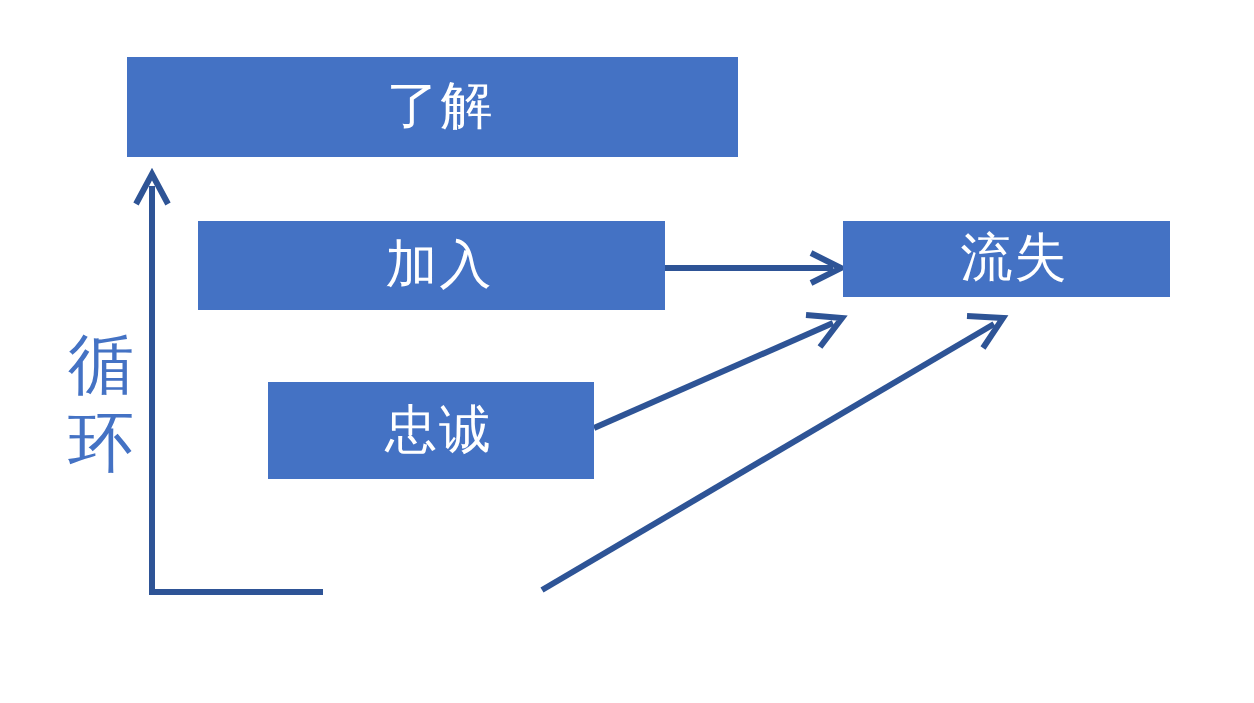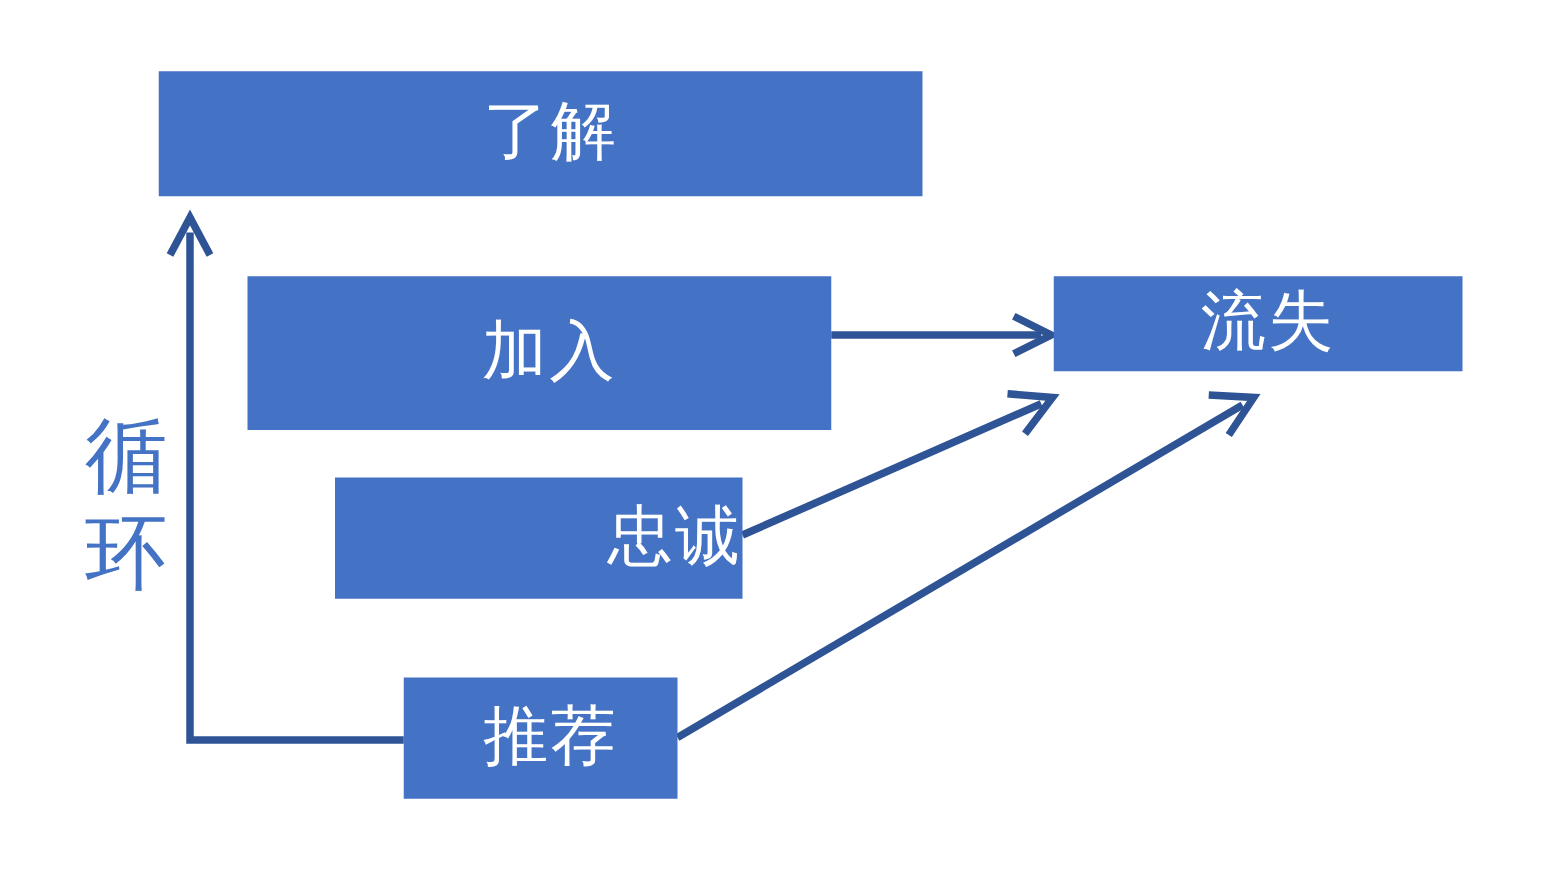--- a/index.html
+++ b/index.html
@@ -33,22 +33,22 @@
     box-sizing: border-box;
     user-select: none;
   }
   .node-label {
     display: block;
     transform: translateY(-2px);
     margin-left: 16px;
   }
   
   #node-awareness { left: 127px; top:  57px; width: 611px; height: 100px; }
-  #node-join      { left: 198px; top: 221px; width: 467px; height:  123px; }
-  #node-loyalty   { left: 268px; top: 382px; width: 326px; height:  97px; justify-content: flex-end; }
+  #node-join      { left: 198px; top: 221px; width: 467px; height:  89px; }
+  #node-loyalty   { left: 268px; top: 382px; width: 326px; height:  97px; }
   #node-referral  { left: 323px; top: 542px; width: 219px; height:  97px; }
   #node-churn     { left: 843px; top: 221px; width: 327px; height:  76px; }
 
   #edge-layer {
     position: absolute;
     left: 0;
     top: 0;
     width: 1254px;
     height: 703px;
     pointer-events: none;
@@ -114,23 +114,20 @@
   </div>
 
   <div class="node" id="node-join">
     <span class="node-label">加入</span>
   </div>
 
   <div class="node" id="node-loyalty">
     <span class="node-label">忠诚</span>
   </div>
 
-  <div class="node" id="node-referral">
-    <span class="node-label">推荐</span>
-  </div>
 
   <div class="node" id="node-churn">
     <span class="node-label">流失</span>
   </div>
 
   <div id="cycle-label">循环</div>
 
 </div>
 
 </body></html>

